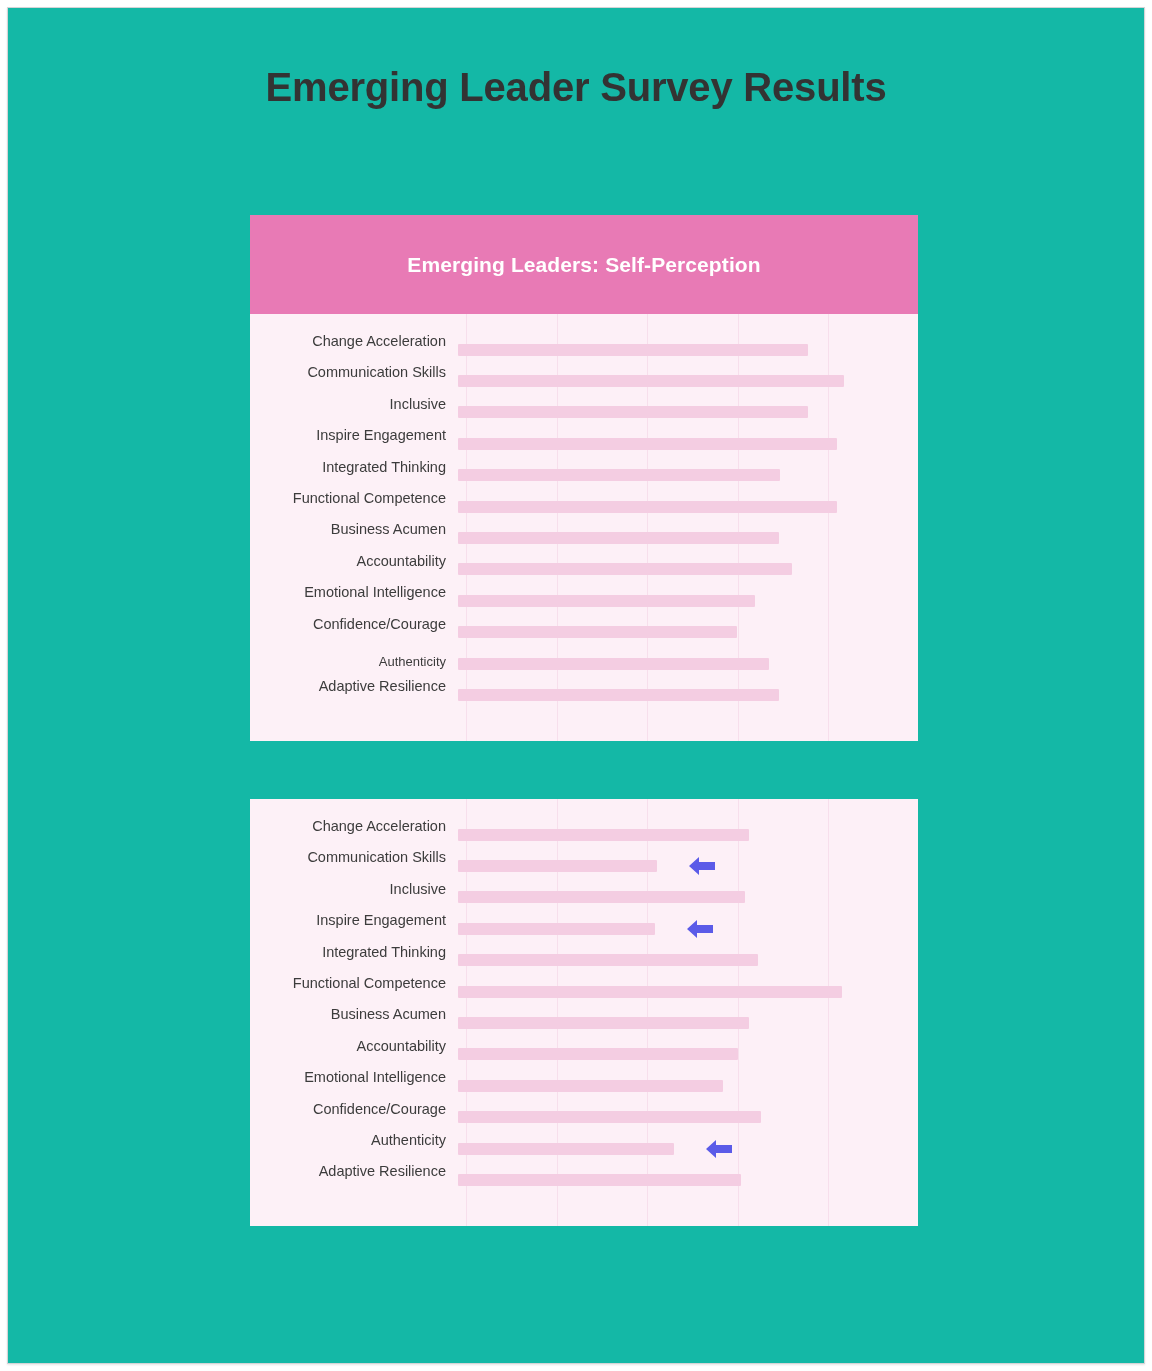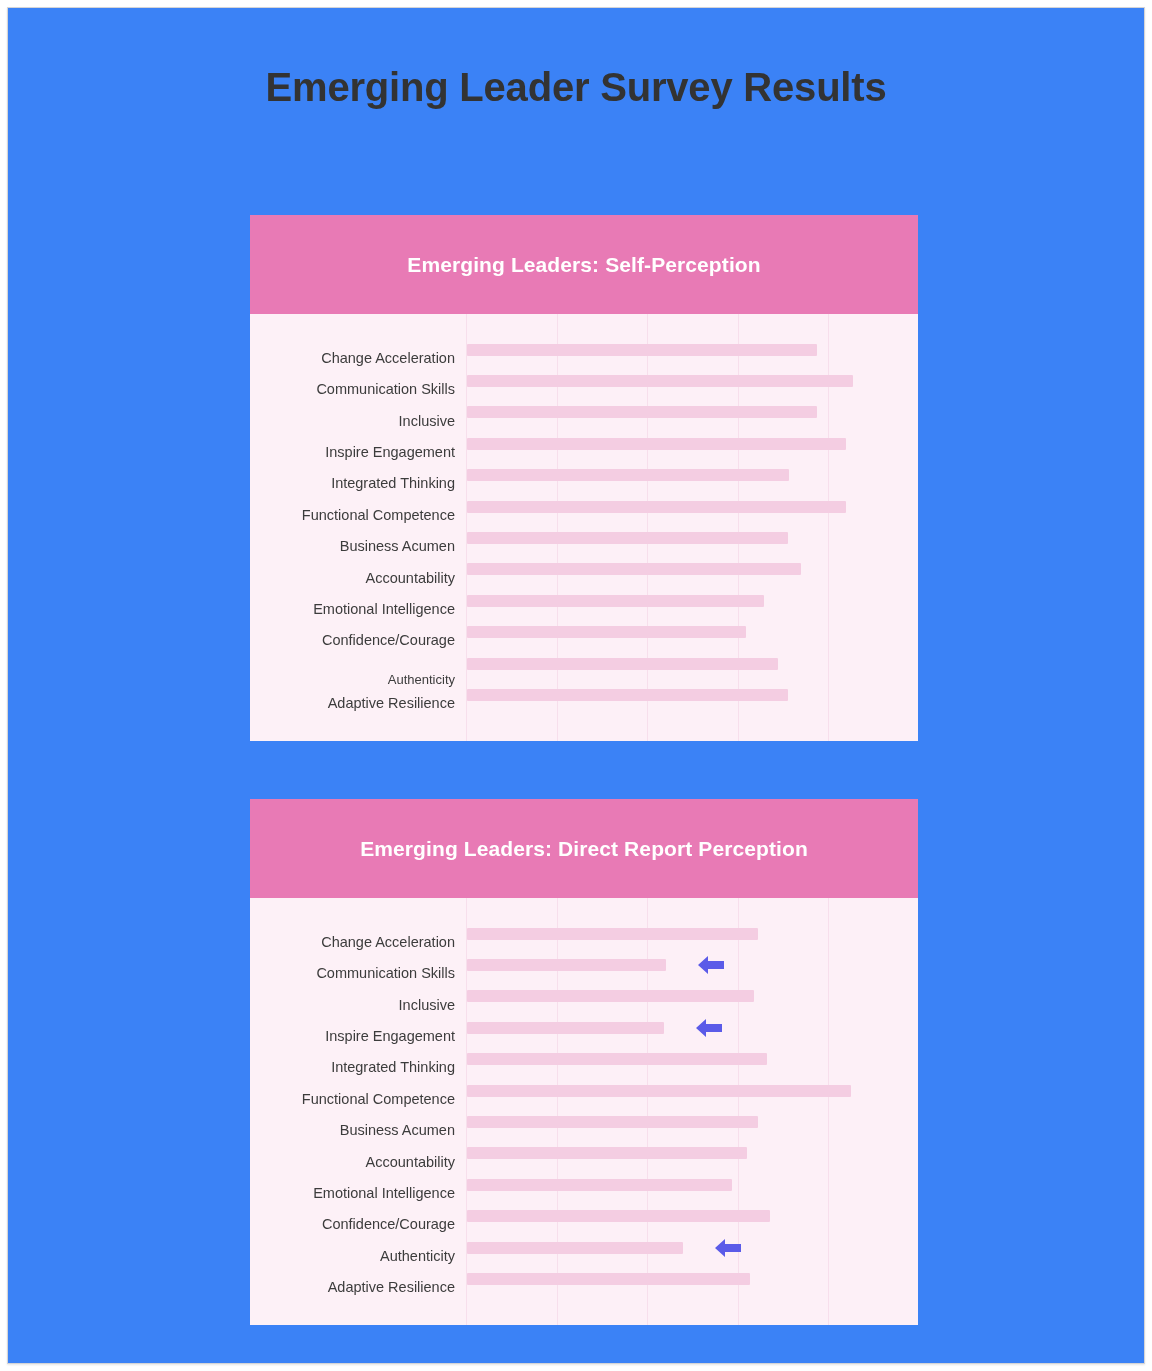--- a/index.html
+++ b/index.html
@@ -12,21 +12,21 @@
     position: relative;
     width: 1152px;
     height: 1371px;
     background: #ffffff;
     overflow: hidden;
   }
   #sheet {
     position: absolute;
     left: 7px; top: 7px;
     width: 1138px; height: 1357px;
-    background: #3b82f6;
+    background: #14b8a6;
     border: 1px solid #d4d4d6;
     box-shadow: 0 1px 2px rgba(0,0,0,0.10);
   }
   #page-title {
     position: absolute;
     left: 0; right: 0; top: 57px;
     text-align: center;
     font-size: 40px;
     font-weight: bold;
     color: #333333;
@@ -83,22 +83,21 @@
 
   .rows {
     position: absolute;
     left: 0; top: 0; right: 0;
     padding-top: 20px;
   }
   .row {
     position: relative;
     height: 31.4px;
     display: flex;
-    align-items: flex-end;
-    padding-left: 9px;
+    align-items: flex-start;
   }
   .row-label {
     width: 206px;
     text-align: right;
     padding-right: 10px;
     font-size: 14.5px;
     color: #3c3c3c;
     white-space: nowrap;
     line-height: 1;
   }
@@ -218,23 +217,20 @@
               <div class="row-label">Adaptive Resilience</div>
               <div class="bar-track">
                 <div class="bar" style="width: 321.275px;"></div>
               </div>
             </div>
           </div>
       </div>
     </div>
 
     <div class="panel" id="panel-direct">
-      <div class="panel-header">
-        <span class="panel-header-title">Emerging Leaders: Direct Report Perception</span>
-      </div>
       <div class="panel-body">
         <div class="plotbg"></div>
         <div class="gridlines">
           <div class="gridline" style="left:216px"></div>
           <div class="gridline" style="left:307px"></div>
           <div class="gridline" style="left:397px"></div>
           <div class="gridline" style="left:488px"></div>
           <div class="gridline" style="left:578px"></div>
         </div>
         <div class="rows" id="rows-1">

